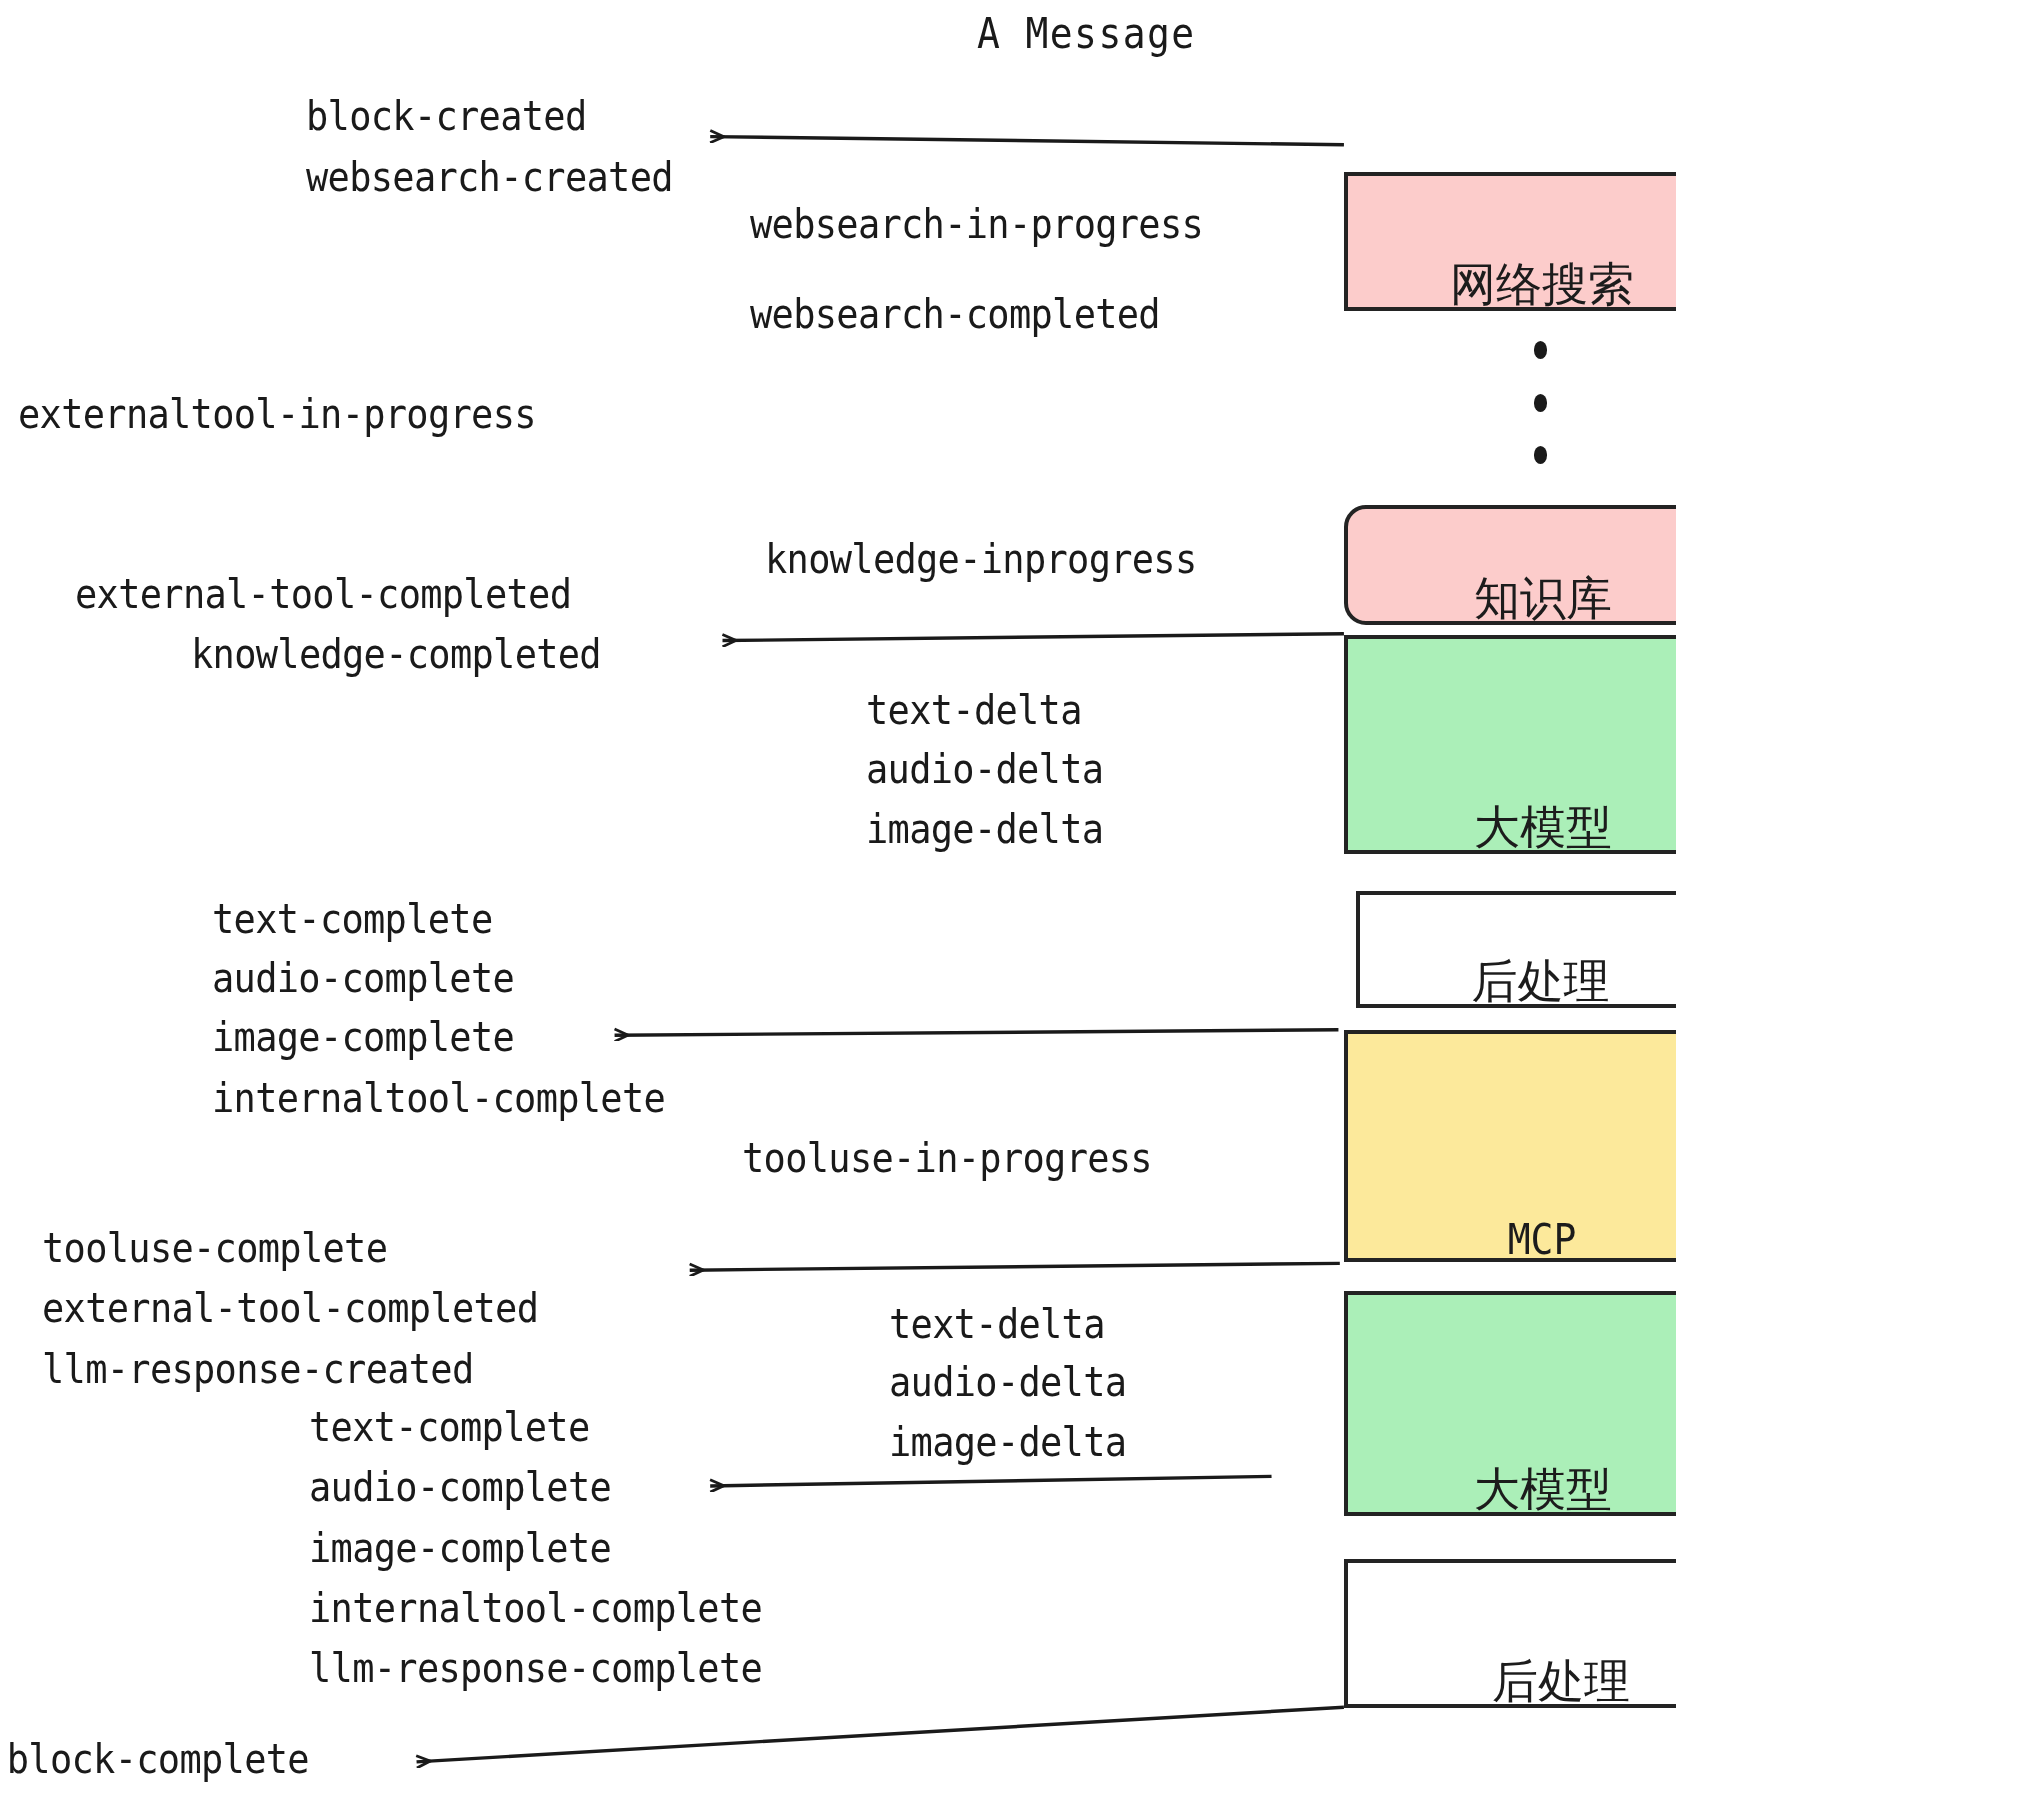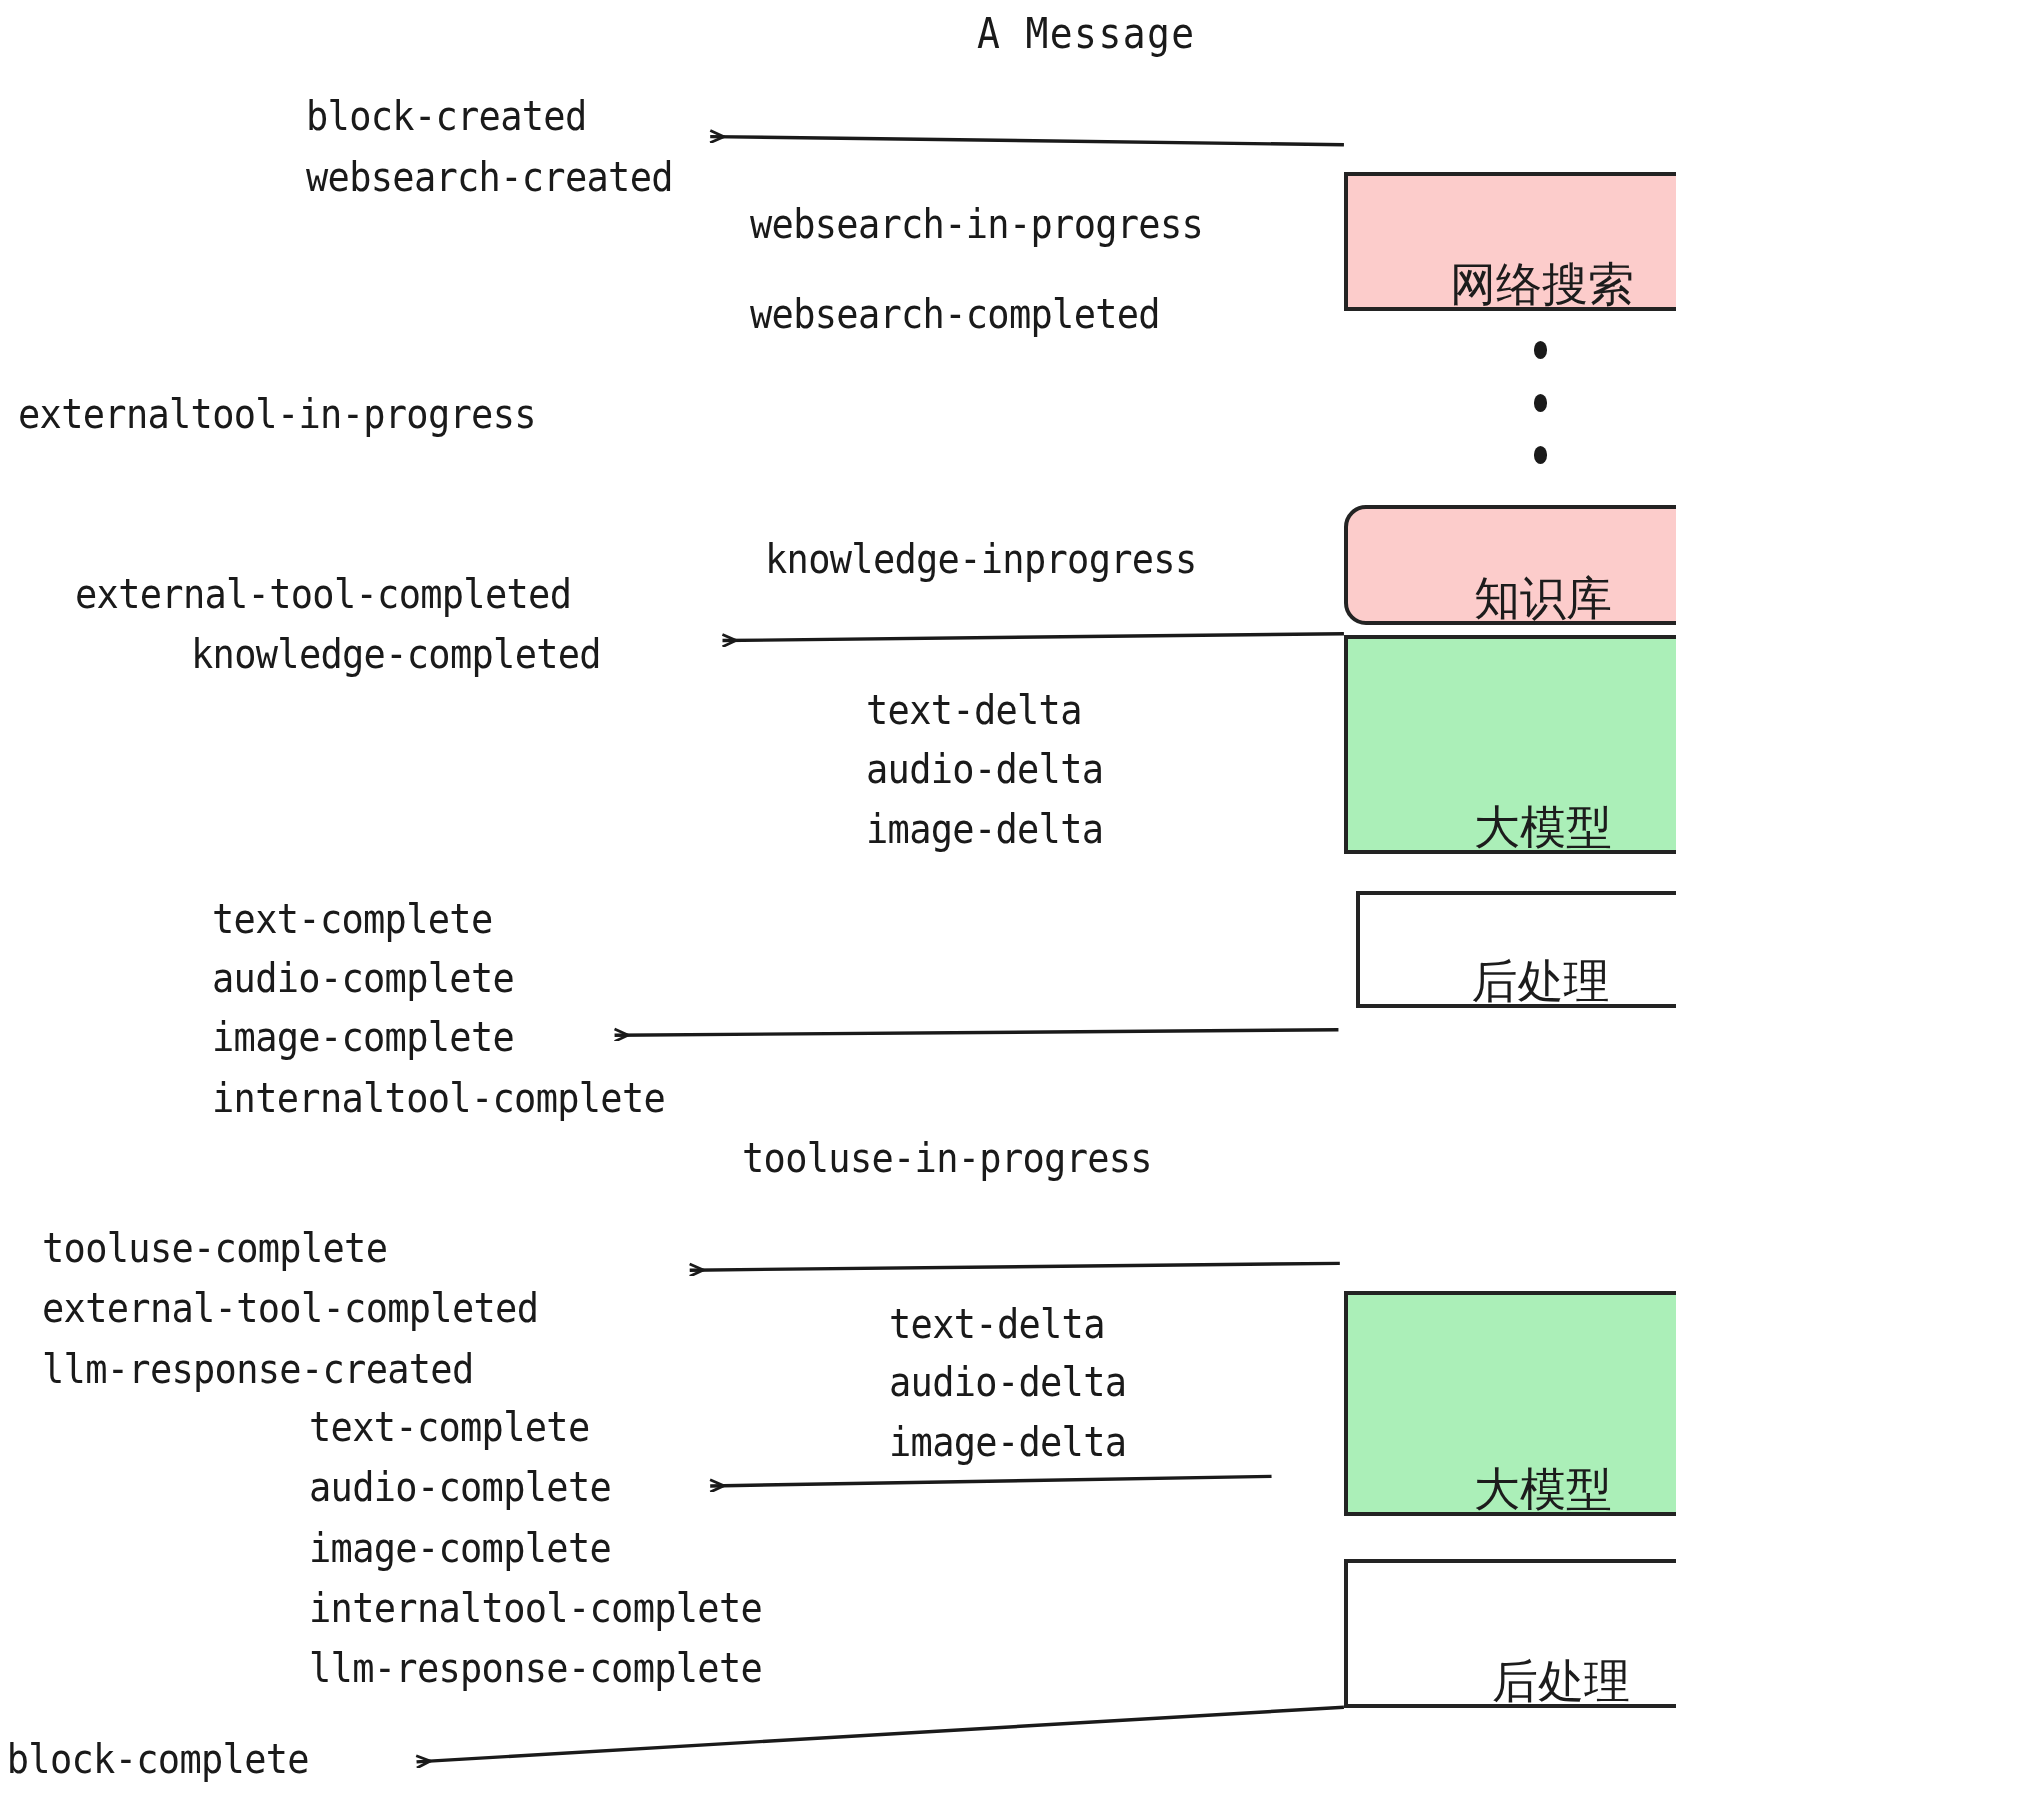--- a/index.html
+++ b/index.html
@@ -143,20 +143,23 @@
   </div>
 
   <div class="box" style="left:1344px; top:635px; width:398px; height:219px; background:#ABEFB8;">
     <span class="boxlabel">大模型</span>
   </div>
 
   <div class="box" style="left:1356px; top:891px; width:369px; height:117px; background:#FFFFFF;">
     <span class="boxlabel">后处理</span>
   </div>
 
+  <div class="box mono" style="left:1344px; top:1030px; width:396px; height:232px; background:#FCE99B;">
+    <span class="boxlabel">MCP</span>
+  </div>
 
   <div class="box" style="left:1344px; top:1291px; width:398px; height:225px; background:#ABEFB8;">
     <span class="boxlabel">大模型</span>
   </div>
 
   <div class="box" style="left:1344px; top:1559px; width:434px; height:149px; background:#FFFFFF;">
     <span class="boxlabel">后处理</span>
   </div>
 
   <div class="sidelabel" style="left:1807px; top:335px;">外部工具</div>

